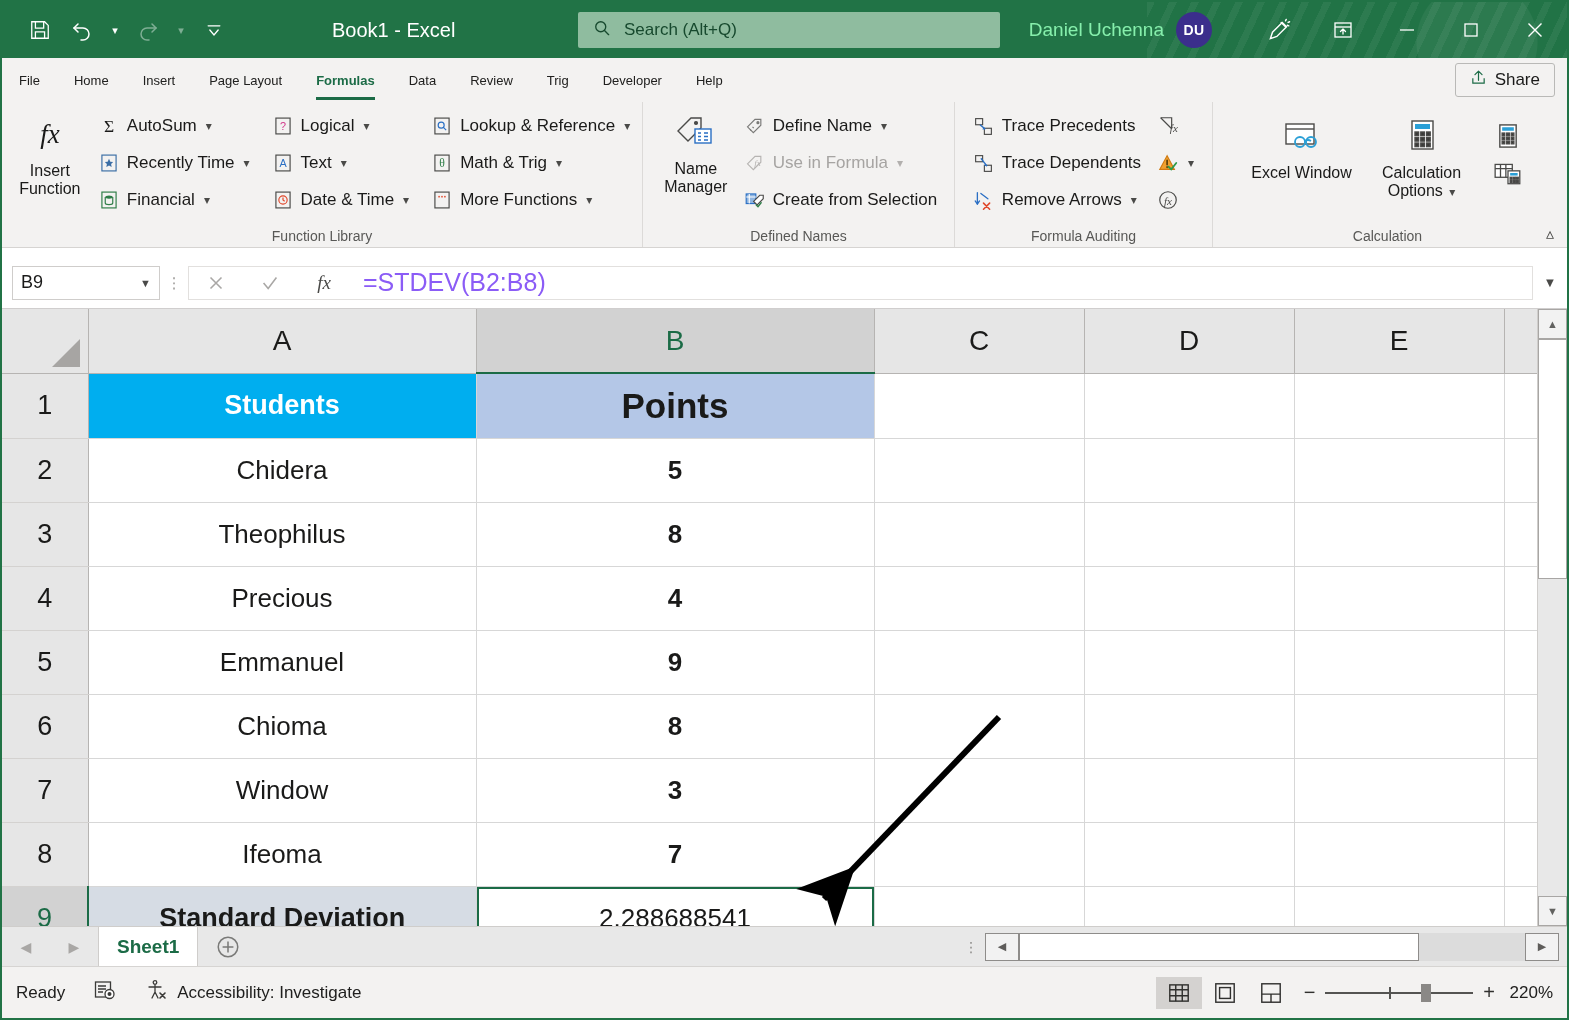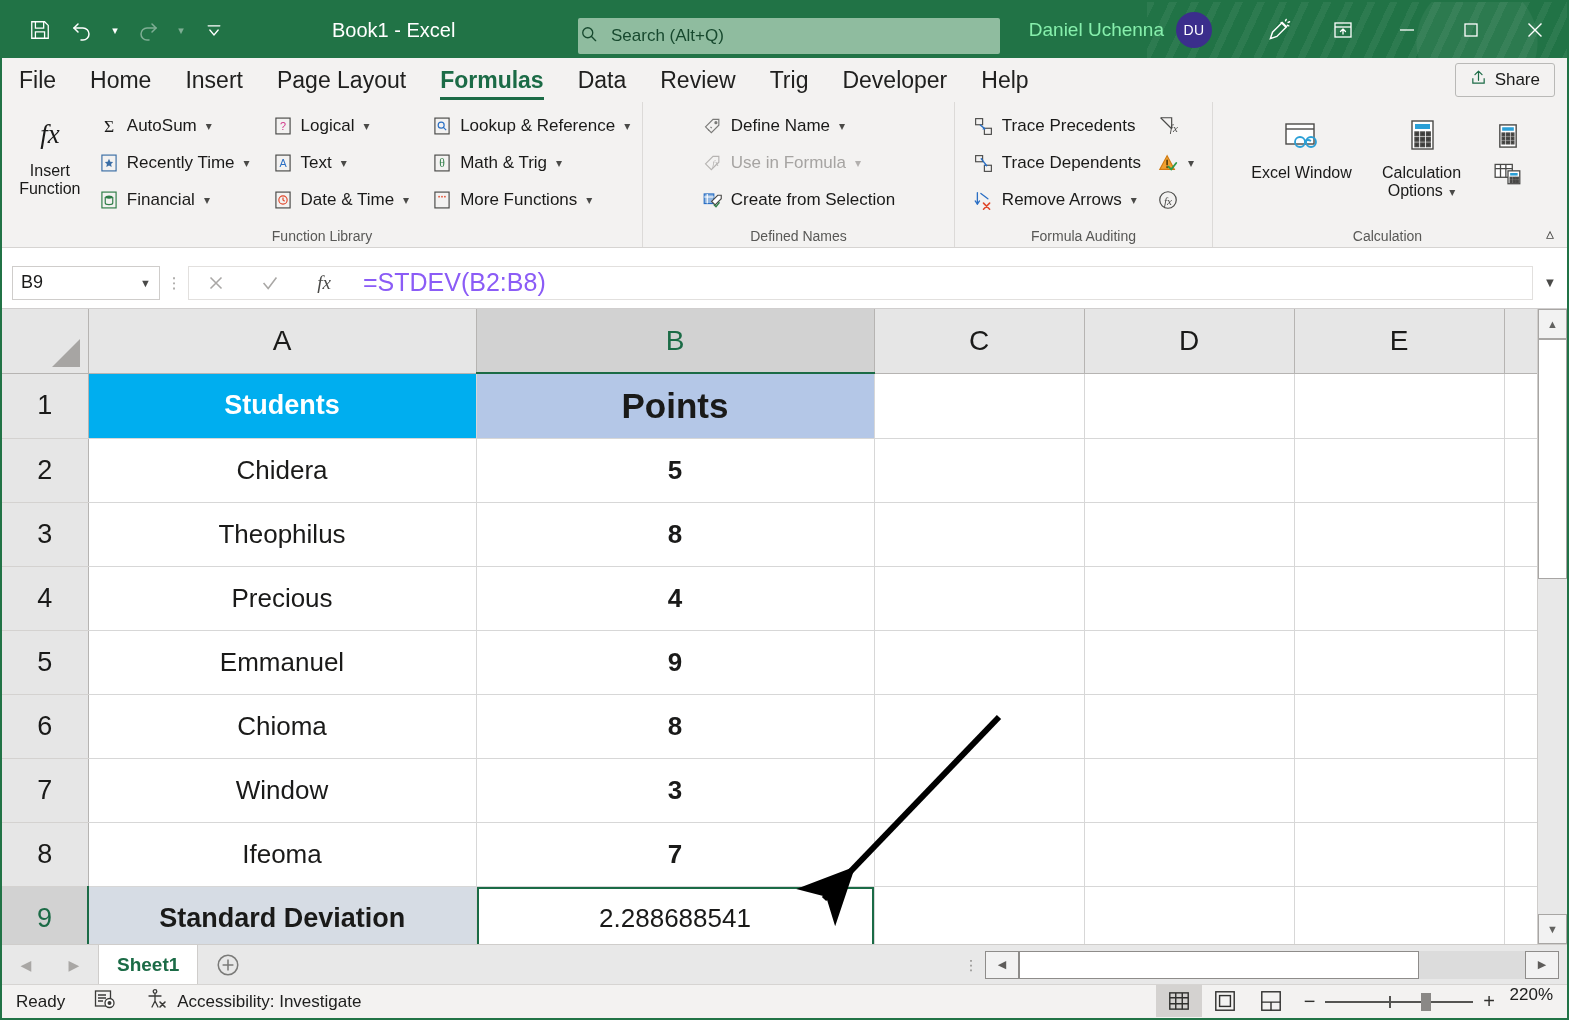--- a/index.html
+++ b/index.html
@@ -39,59 +39,59 @@
   .qbtn.small { width: 22px; }
   .qbtn.dim { opacity: .42; }
   .chev { font-size: 11px; line-height: 1; }
   .apptitle {
     position: absolute; left: 0; right: 0; top: 0; height: 56px;
     display: flex; align-items: center; justify-content: flex-start;
     padding-left: 330px;
     font-size: 20px; color: #ffffff; z-index: 1; pointer-events: none;
   }
   .searchwrap {
-    position: absolute; left: 576px; top: 16px;
+    position: absolute; left: 576px; top: 10px;
     width: 422px; height: 36px;
     background: #8fbc9f; border-radius: 2px;
-    display: flex; align-items: center; gap: 12px; padding-left: 1px; z-index: 3;
+    display: flex; align-items: center; gap: 12px; padding-left: 14px; z-index: 3;
   }
   .searchwrap input {
     border: none; background: transparent; outline: none;
     font-family: "Liberation Sans", sans-serif;
     font-size: 17px; color: #14482c; width: 330px;
   }
   .searchwrap input::placeholder { color: #17492e; opacity: 1; }
   .userbox {
     position: absolute; right: 355px; top: 0; height: 56px;
     display: flex; align-items: center; gap: 12px; z-index: 3;
   }
   .username { font-size: 19px; color: #86efac; white-space: nowrap; }
   .avatar {
     width: 36px; height: 36px; border-radius: 50%;
     background: #3b2e8c; color: #ffffff;
     display: flex; align-items: center; justify-content: center;
-    font-size: 14px; font-weight: normal; letter-spacing: .5px;
+    font-size: 14px; font-weight: bold; letter-spacing: .5px;
   }
   .wincontrols {
     position: absolute; right: 0; top: 0; height: 56px;
     display: flex; align-items: center; z-index: 3;
   }
   .wbtn {
     width: 64px; height: 56px; display: flex; align-items: center; justify-content: center;
     color: #ffffff;
   }
 
   
   .tabstrip {
     height: 44px; background: #f3f2f1; flex: none;
     display: flex; align-items: stretch; position: relative;
   }
   .tab {
     padding: 0 17px; display: flex; align-items: center;
-    font-size: 23px; color: #20201f; position: relative;
+    font-size: 13px; color: #20201f; position: relative;
   }
   .tab.active { font-weight: bold; color: #1b6b46; }
   .tab.active::after {
     content: ""; position: absolute; left: 17px; right: 17px; bottom: 2px;
     height: 3px; background: #1b6b46;
   }
   .sharebtn {
     position: absolute; right: 12px; top: 5px;
     height: 34px; padding: 0 14px;
     border: 1px solid #b9b9b7; border-radius: 3px; background: #f3f2f1;
@@ -251,22 +251,22 @@
   }
   .hsbtn {
     width: 34px; height: 28px; background: #f2f2f2; border: 1px solid #8e8c8a;
     display: flex; align-items: center; justify-content: center; color: #5e5c5a; font-size: 11px;
   }
   .hthumb { width: 400px; height: 28px; background: #ffffff; border: 1px solid #8e8c8a; }
   .htrack { flex: 1; height: 28px; background: #dcdcdc; }
 
   
   .statusbar {
-    height: 34px; flex: none; background: #f3f2f1;
-    display: flex; 
+    height: 52px; flex: none; background: #f3f2f1;
+    display: flex; align-items: center;
     border-top: 1px solid #d6d4d2;
     font-size: 17px; color: #20201f;
   }
   .sitem { display: flex; align-items: center; gap: 8px; padding: 0 14px; }
   .sspacer { flex: 1; }
   .viewbtn {
     width: 46px; height: 32px; display: flex; align-items: center; justify-content: center;
     color: #30302e;
   }
   .viewbtn.active { background: #d4d2d0; }
@@ -504,20 +504,32 @@
             <span>More Functions</span>
             <span class="cv">▾</span>
           </div>
         </div>
       </div>
       <div class="glabel">Function Library</div>
     </div>
 
     <div class="rgroup" style="width:312px;">
       <div class="gbody">
+        <div class="bigbtn" style="padding-top:4px;">
+          <span>
+            <svg width="44" height="42" viewBox="0 0 44 42" fill="none" stroke="#4a4a48" stroke-width="1.4">
+              <path d="M4 19L17 6h10v10L14 29z"></path>
+                <circle cx="22" cy="11" r="1.4" fill="#4a4a48"></circle>
+              <rect x="21" y="17" width="16" height="14" fill="#fff" stroke="#2a6fc4"></rect>
+              <path d="M24 21h3M24 24.5h3M24 28h3" stroke="#2a6fc4"></path>
+                <path d="M30 21h4M30 24.5h4M30 28h4" stroke="#2a6fc4"></path>
+            </svg>
+          </span>
+          <span>Name Manager</span>
+        </div>
         <div class="col">
           <div class="item">
             <span class="ico">
               <svg width="20" height="20" viewBox="0 0 24 24" fill="none" stroke="#7a7a78" stroke-width="1.4">
                 <path d="M3 13l9-9h7v7l-9 9z"></path>
                   <circle cx="15.5" cy="8" r="1.2" fill="#7a7a78"></circle>
                   <path d="M6 16l1.5 1.5M9 13l1.5 1.5"></path>
               </svg>
             </span>
             <span>Define Name</span>

